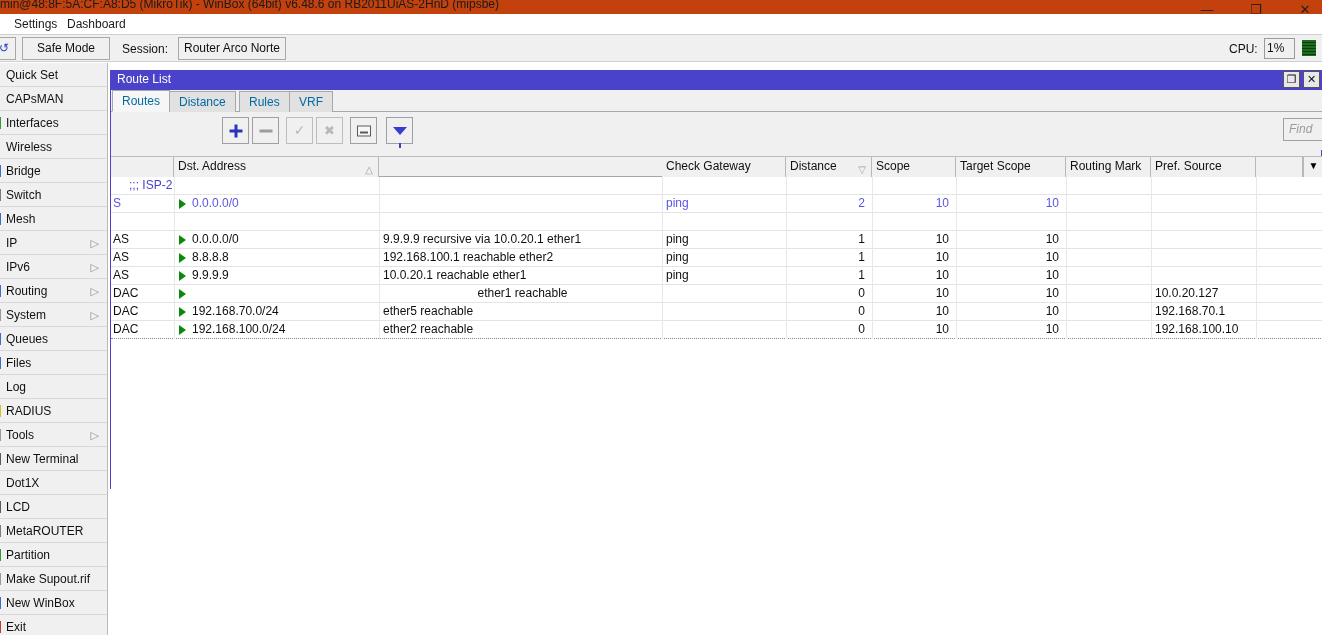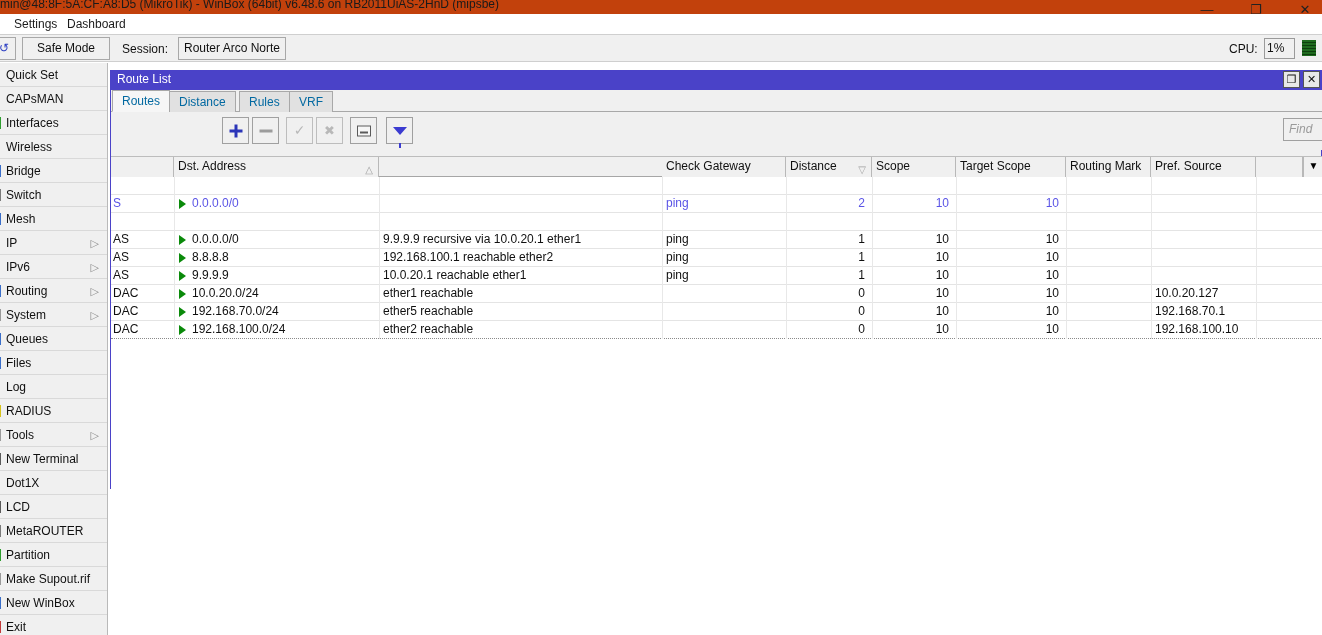--- a/index.html
+++ b/index.html
@@ -448,20 +448,21 @@
         <div class="th" style="left: 675px; width: 86px;"><span>Distance</span><span class="sortmark">▽</span></div>
         <div class="th" style="left: 761px; width: 84px;"><span>Scope</span></div>
         <div class="th" style="left: 845px; width: 110px;"><span>Target Scope</span></div>
         <div class="th" style="left: 955px; width: 85px;"><span>Routing Mark</span></div>
         <div class="th" style="left: 1040px; width: 105px;"><span>Pref. Source</span></div>
         <div class="th" style="left: 1145px; width: 47px;"><span></span></div>
         <div id="th-drop">▼</div>
     </div>
     <div id="tbody">
         <div class="row comment-row">
+          <div class="cell" style="left: 0px; width: 400px;">;;; ISP-2</div>
           <span class="vline" style="left: 63px;"></span>
           <span class="vline" style="left: 268px;"></span>
           <span class="vline" style="left: 551px;"></span>
           <span class="vline" style="left: 675px;"></span>
           <span class="vline" style="left: 761px;"></span>
           <span class="vline" style="left: 845px;"></span>
           <span class="vline" style="left: 955px;"></span>
           <span class="vline" style="left: 1040px;"></span>
           <span class="vline" style="left: 1145px;"></span>
         </div>
@@ -555,22 +556,21 @@
           <span class="vline" style="left: 675px;"></span>
           <span class="vline" style="left: 761px;"></span>
           <span class="vline" style="left: 845px;"></span>
           <span class="vline" style="left: 955px;"></span>
           <span class="vline" style="left: 1040px;"></span>
           <span class="vline" style="left: 1145px;"></span>
         </div>
         <div class="row r-black">
           <div class="cell" style="left: 0px; width: 63px; padding-left: 2px;">DAC</div>
           <span class="arrow-ico" style="left: 68px;"></span>
-          <div class="cell" style="left: 63px; width: 205px; padding-left: 18px;">10.0.20.0/24</div>
-          <div class="cell" style="left: 268px; width: 283px;">ether1 reachable</div>
+          <div class="cell" style="left: 268px; width: 283px; text-align: center;">ether1 reachable</div>
           <div class="cell" style="left: 551px; width: 124px;"></div>
           <div class="cell num" style="left: 675px; width: 86px;">0</div>
           <div class="cell num" style="left: 761px; width: 84px;">10</div>
           <div class="cell num" style="left: 845px; width: 110px;">10</div>
           <div class="cell" style="left: 955px; width: 85px;"></div>
           <div class="cell" style="left: 1040px; width: 105px;">10.0.20.127</div>
           <span class="vline" style="left: 63px;"></span>
           <span class="vline" style="left: 268px;"></span>
           <span class="vline" style="left: 551px;"></span>
           <span class="vline" style="left: 675px;"></span>

